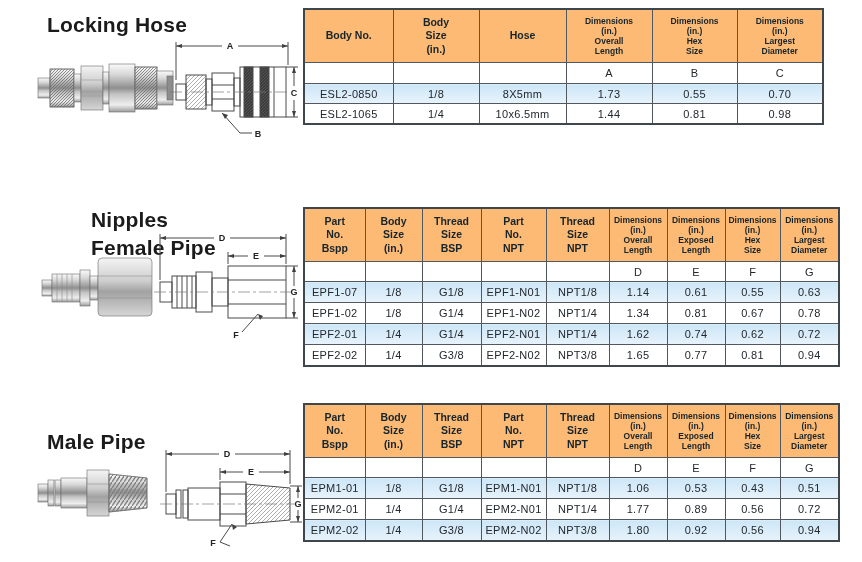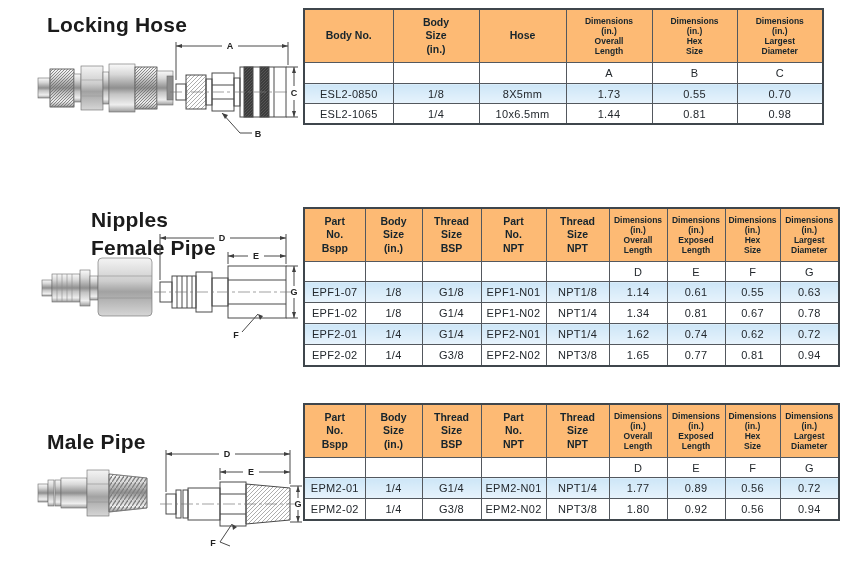--- a/index.html
+++ b/index.html
@@ -469,20 +469,31 @@
         <td></td>
         <td></td>
         <td>D</td>
         <td>E</td>
         <td>F</td>
         <td>G</td>
       </tr>
   </thead>
   <tbody>
       <tr>
+        <td>EPM1-01</td>
+        <td>1/8</td>
+        <td>G1/8</td>
+        <td>EPM1-N01</td>
+        <td>NPT1/8</td>
+        <td>1.06</td>
+        <td>0.53</td>
+        <td>0.43</td>
+        <td>0.51</td>
+      </tr>
+      <tr>
         <td>EPM2-01</td>
         <td>1/4</td>
         <td>G1/4</td>
         <td>EPM2-N01</td>
         <td>NPT1/4</td>
         <td>1.77</td>
         <td>0.89</td>
         <td>0.56</td>
         <td>0.72</td>
       </tr>

